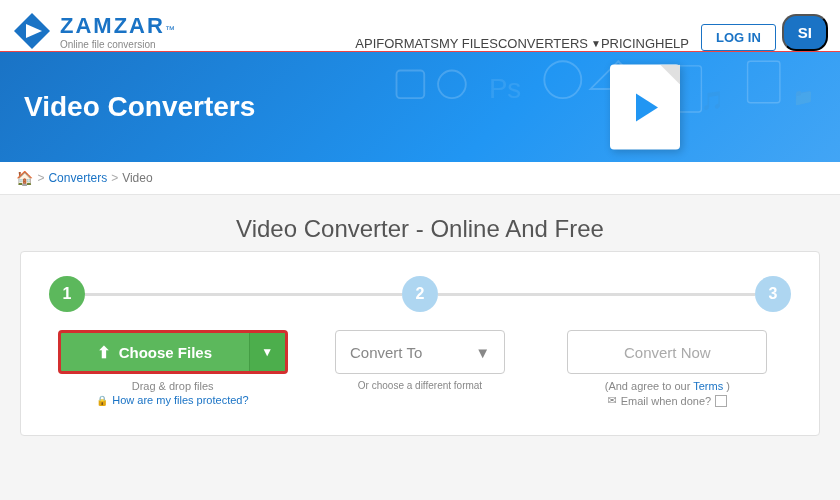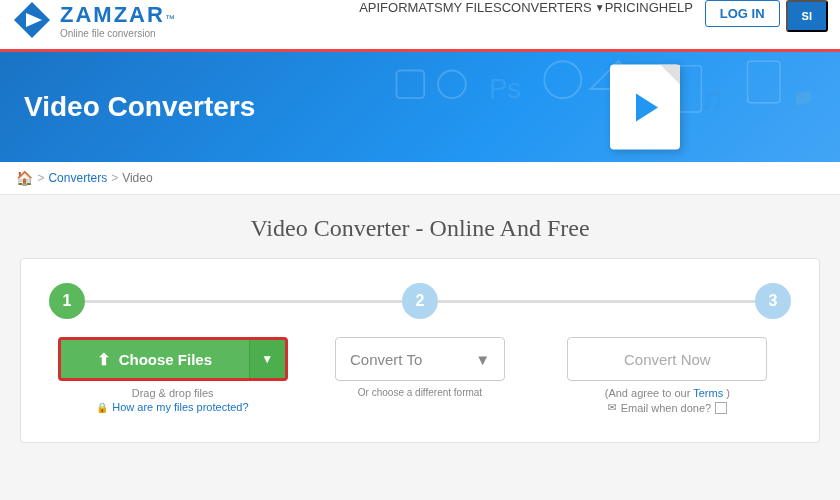--- a/index.html
+++ b/index.html
@@ -1,23 +1,23 @@
 <!DOCTYPE html>
 <html><head>
   <meta charset="utf-8">
   <style>
     * { margin: 0; padding: 0; box-sizing: border-box; }
     body { font-family: Arial, sans-serif; background: #f5f5f5; width: 840px; height: 500px; overflow: hidden; }
 
     
     .navbar {
       background: #fff;
-      border-bottom: 3px solid #ef4444;
-      display: flex;
-      align-items: flex-start;
+      border-bottom: 1px solid #ef4444;
+      display: flex;
+      align-items: flex-end;
       padding: 0 12px;
       height: 52px;
     }
     .logo-area {
       display: flex;
       align-items: center;
       gap: 8px;
       margin-right: auto;
     }
     .logo-text {
@@ -47,22 +47,22 @@
       padding: 5px 14px;
       border-radius: 3px;
       font-size: 13px;
       cursor: pointer;
       font-weight: bold;
     }
     .nav-btn-signup {
       background: #1a73c5;
       color: #fff;
       padding: 8px 14px;
-      border-radius: 3px;
-      font-size: 11px;
+      border-radius: 14px;
+      font-size: 15px;
       cursor: pointer;
       font-weight: bold;
       margin-left: 6px;
     }
 
     
     .hero {
       background: linear-gradient(135deg, #1a73c5 0%, #2196F3 60%, #42a5f5 100%);
       height: 110px;
       position: relative;
@@ -139,22 +139,21 @@
     
     .main-content {
       background: #f5f5f5;
       padding: 20px 20px 0;
     }
     .converter-title {
       text-align: center;
       font-size: 24px;
       color: #555;
       font-weight: normal;
-      margin-bottom: 16px;
-      font-family: Liberation Serif, serif;
+      margin-bottom: 8px;
     }
 
     
     .converter-card {
       background: #fff;
       border: 1px solid #e0e0e0;
       border-radius: 4px;
       padding: 24px 28px 28px;
       margin: 0 auto;
     }

